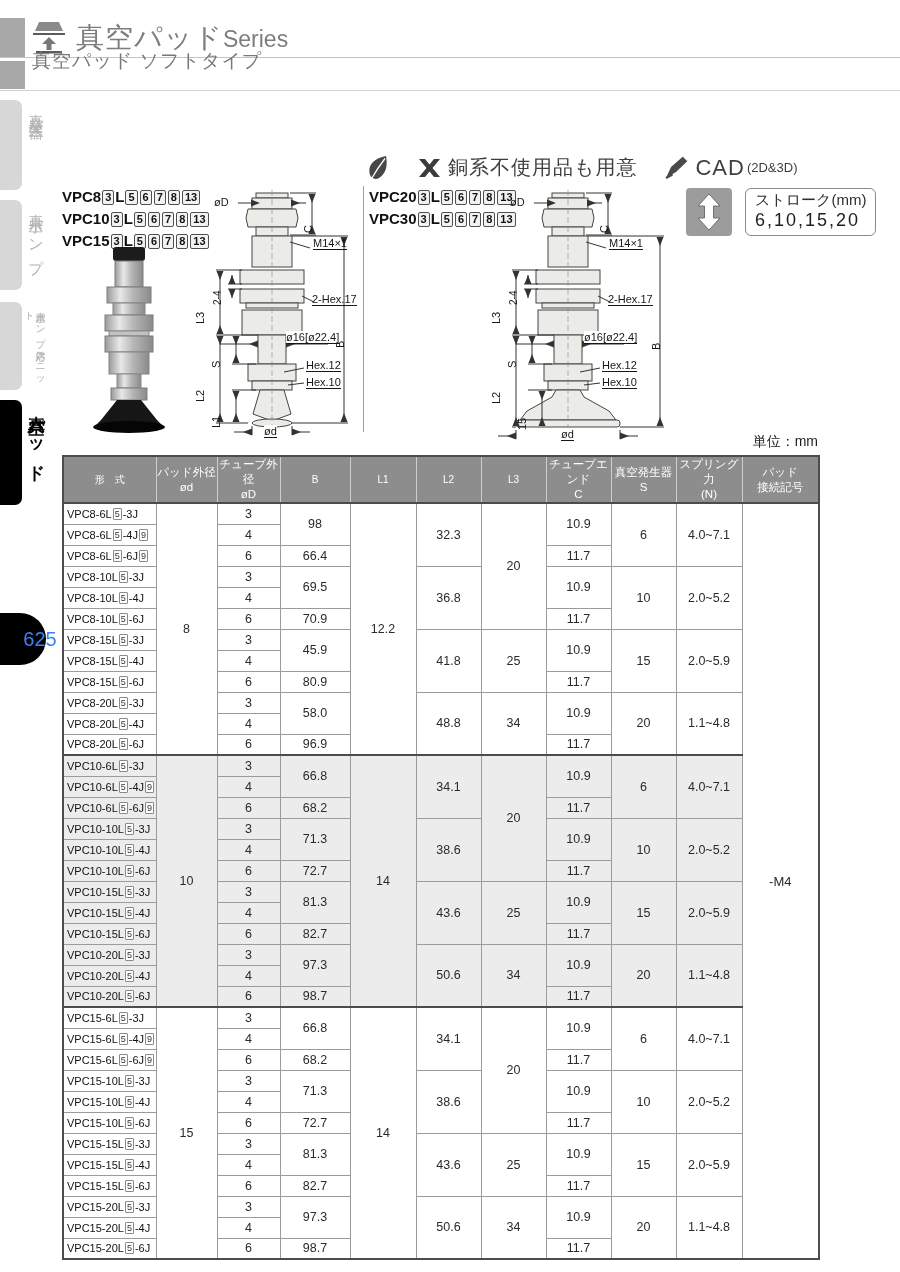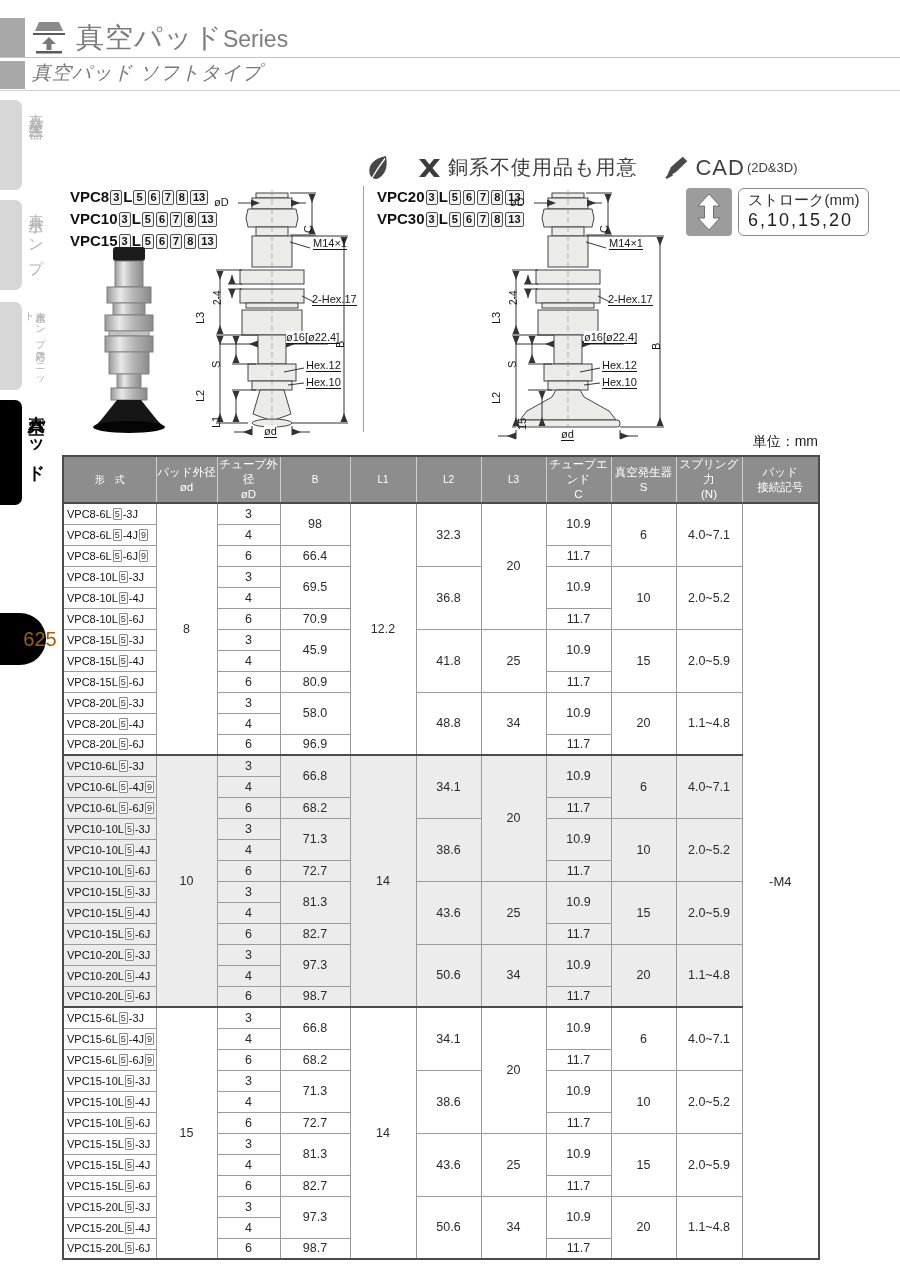--- a/index.html
+++ b/index.html
@@ -12,37 +12,37 @@
   .title-en { font-size:23px; color:#7d7d7d; }
   .subtitle { font-size:19px; color:#787878; letter-spacing:1px; }
   .hrule { position:absolute; left:0; width:900px; height:1px; background:#c4c4c4; }
 
   
   .tab-rect { position:absolute; left:0; width:22px; background:#d7d7d7; border-radius:0 7px 7px 0; }
   .tab-rect.active { background:#000; }
   .vtext { position:absolute; writing-mode:vertical-rl; text-orientation:mixed; font-size:15px; color:#b3b3b3; letter-spacing:3px; }
   .vtext.small { font-size:10px; letter-spacing:1px; line-height:1.1; }
   .vtext.active { color:#000; font-weight:bold; font-size:17px; }
-  .page-badge { position:absolute; left:0; top:613px; width:46px; height:52px; background:#000; border-radius:0 26px 26px 0; color:#a16207; font-size:20px; display:flex; align-items:center; justify-content:center; padding-right:6px;padding-left:40px; }
+  .page-badge { position:absolute; left:0; top:613px; width:46px; height:52px; background:#000; border-radius:0 26px 26px 0; color:#3b82f6; font-size:20px; display:flex; align-items:center; justify-content:center; padding-right:6px;padding-left:40px; }
 
   
   .cert-row { position:absolute; left:366px; top:154px; display:flex; align-items:center; }
   .cert-item { display:flex; align-items:center; margin-right:26px; }
   .cert-label { font-size:20px; color:#3f3f3f; margin-left:5px; letter-spacing:1px; }
   .cad-sub { font-size:13px; color:#3f3f3f; margin-left:2px; }
 
   
-  .mline { font-weight:bold; font-size:15px; color:#111; height:22px; white-space:nowrap;margin-left:8px; }
+  .mline { font-weight:bold; font-size:15px; color:#111; height:22px; white-space:nowrap; }
   .numbox { display:inline-block; border:1.5px solid #4f4f4f; background:#f2f2f2; font-size:11px; line-height:13px; padding:0 2px; margin:0 1px; vertical-align:1px; border-radius:2px; font-weight:bold; color:#111; }
   .numbox.sm { border:1px solid #8a8a8a; background:#fff; font-size:9px; line-height:10px; padding:0 1px; margin:0 1px; vertical-align:1px; border-radius:1px; font-weight:normal; color:#333; }
 
   
   .stroke-badge { position:absolute; left:686px; top:188px; display:flex; align-items:stretch; }
   .stroke-arrow { width:46px; height:48px; background:#9c9c9c; border-radius:4px; display:flex; align-items:center; justify-content:center; }
-  .stroke-box { border:1px solid #8a8a8a; border-radius:6px; margin-left:6px; padding:2px 9px 0 9px; background:#fff; }
+  .stroke-box { border:1px solid #8a8a8a; border-radius:6px; margin-left:13px; padding:2px 9px 0 9px; background:#fff; }
   .stroke-title { font-size:15px; color:#2e2e2e; white-space:nowrap; }
   .stroke-values { font-size:18px; color:#1d1d1d; letter-spacing:2px; }
 
   
   .diagram { position:absolute; }
   .dlabel { position:absolute; font-size:11px; color:#161616; white-space:nowrap; }
   .dlabel.rot { transform:rotate(-90deg); transform-origin:left bottom; }
   .dlabel.ul { border-bottom:1px solid #161616; }
   .vdivider { position:absolute; left:363px; top:186px; width:1px; height:246px; background:#9e9e9e; }
 
@@ -70,21 +70,21 @@
     <rect x="3" y="13" width="32" height="2" fill="#5a5a5a"></rect>
     <polygon points="19,17 26,24 21.5,24 21.5,30 16.5,30 16.5,24 12,24" fill="#787878"></polygon>
     <rect x="6" y="31" width="26" height="2.5" fill="#5a5a5a"></rect>
   </svg>
 </div>
 <div class="abs" style="left:76px; top:19px;">
   <span class="title-jp">真空パッド</span><span class="title-en">Series</span>
 </div>
 <div class="hrule" style="top:57px;"></div>
 <div class="lbar" style="top:61px; height:28px;"></div>
-<div class="abs subtitle" style="left:32px; top:60px;font-style:italic;">真空パッド ソフトタイプ</div>
+<div class="abs subtitle" style="left:32px; top:48px;">真空パッド ソフトタイプ</div>
 <div class="hrule" style="top:90px; background:#d2d2d2;"></div>
 
 <div class="tab-rect" style="top:100px; height:90px;"></div>
 <div class="vtext" style="left:26px; top:102px;">真空発生器</div>
 
 <div class="tab-rect" style="top:200px; height:90px;"></div>
 <div class="vtext" style="left:26px; top:202px;">真空ポンプ</div>
 
 <div class="tab-rect" style="top:302px; height:88px;"></div>
 <div class="vtext small" style="left:24px; top:304px; height:86px;">真空ポンプ対応ユニット</div>

